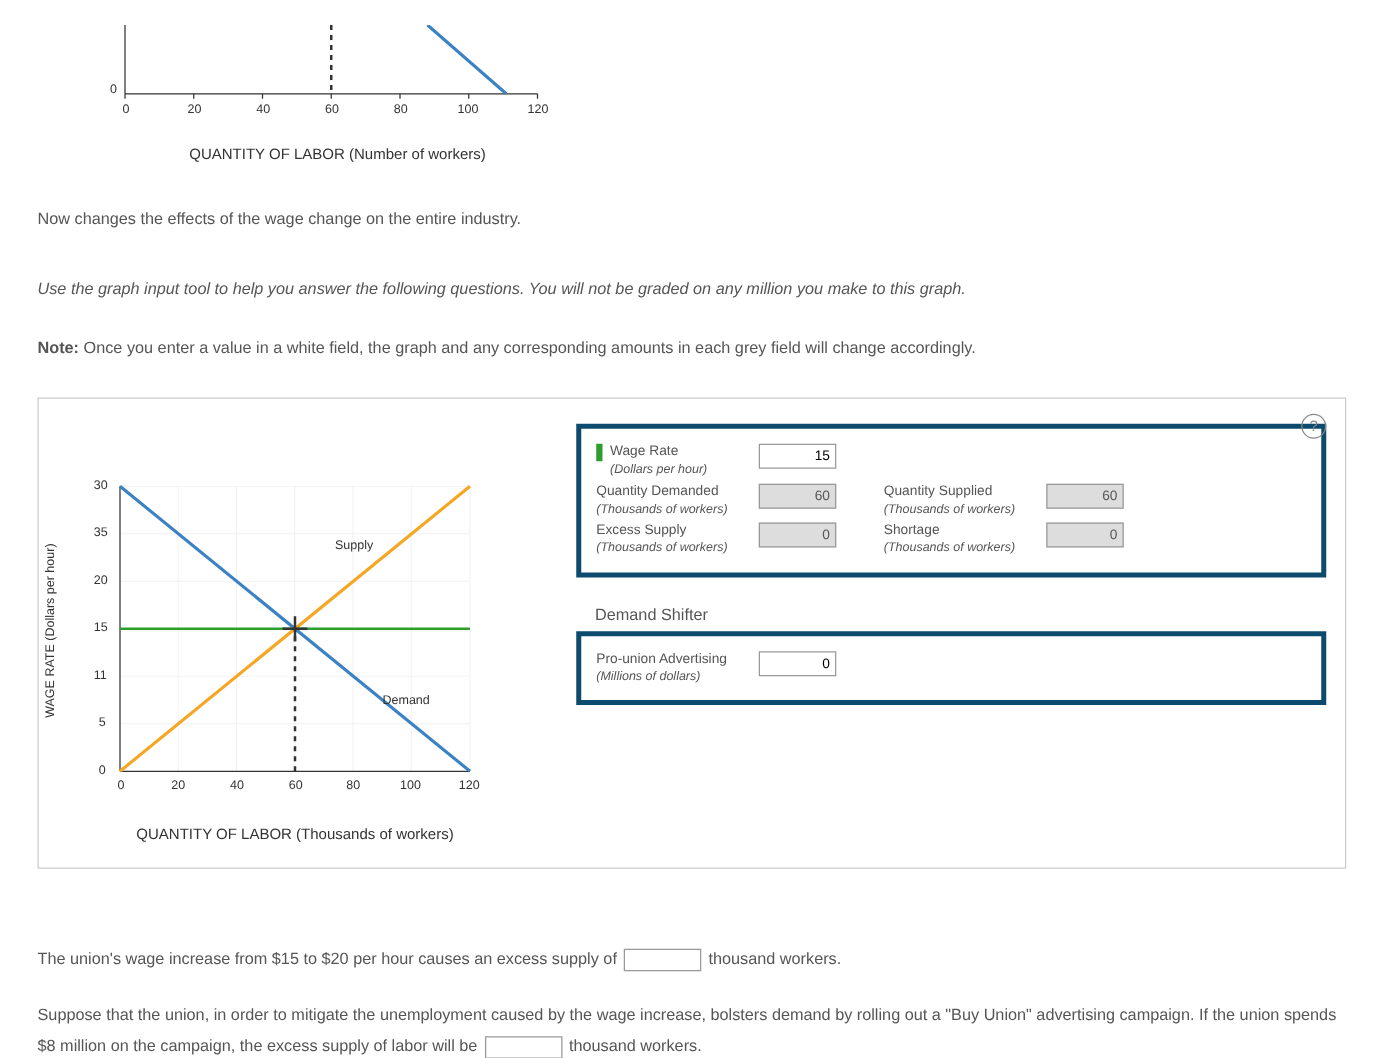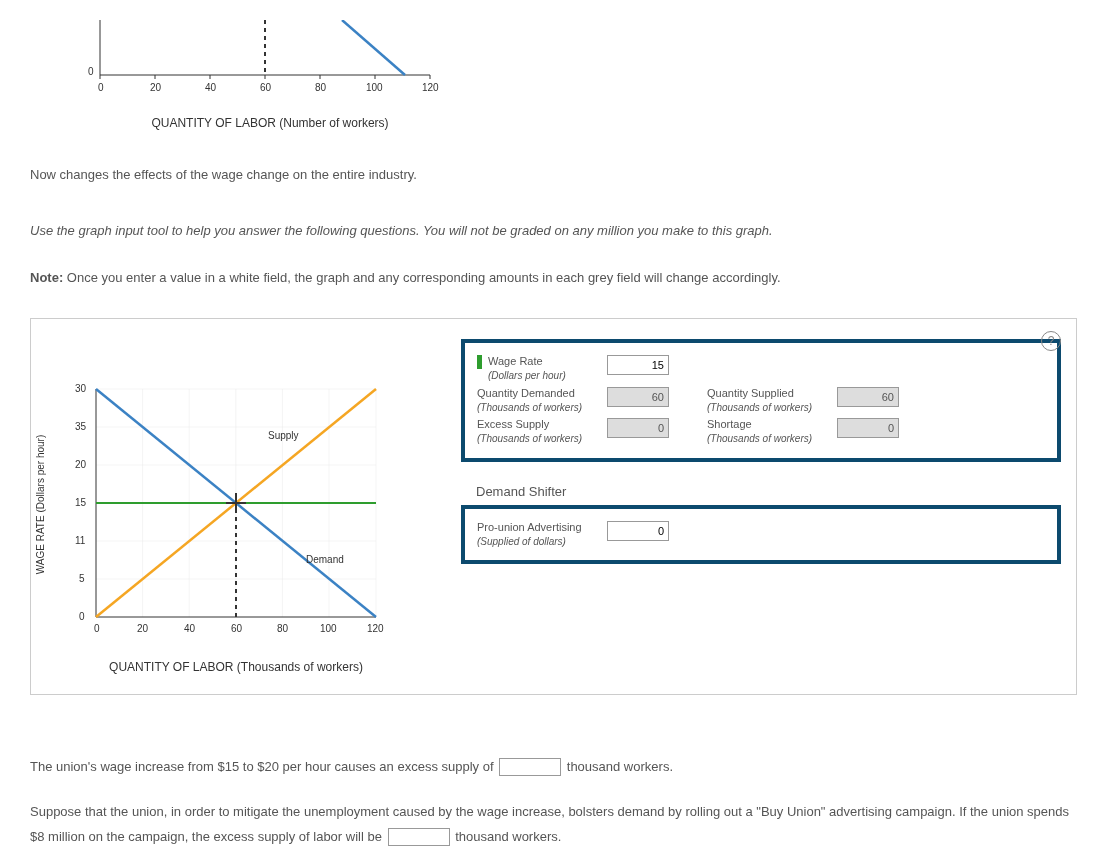--- a/index.html
+++ b/index.html
@@ -237,21 +237,21 @@
         <span class="grey-field">0</span>
       </div>
     </div>
 
     <div class="group-title">Demand Shifter</div>
     <div class="group">
       <div class="row">
         <div class="fld-label">
           <span>
             <span>Pro-union Advertising</span><br>
-            <span class="sub">(Supplied of dollars)</span>
+            <span class="sub">(Millions of dollars)</span>
           </span>
         </div>
         <input class="white-field" value="0" style="">
       </div>
     </div>
   </div>
 
   <div class="help-icon">?</div>
 </div>
 

